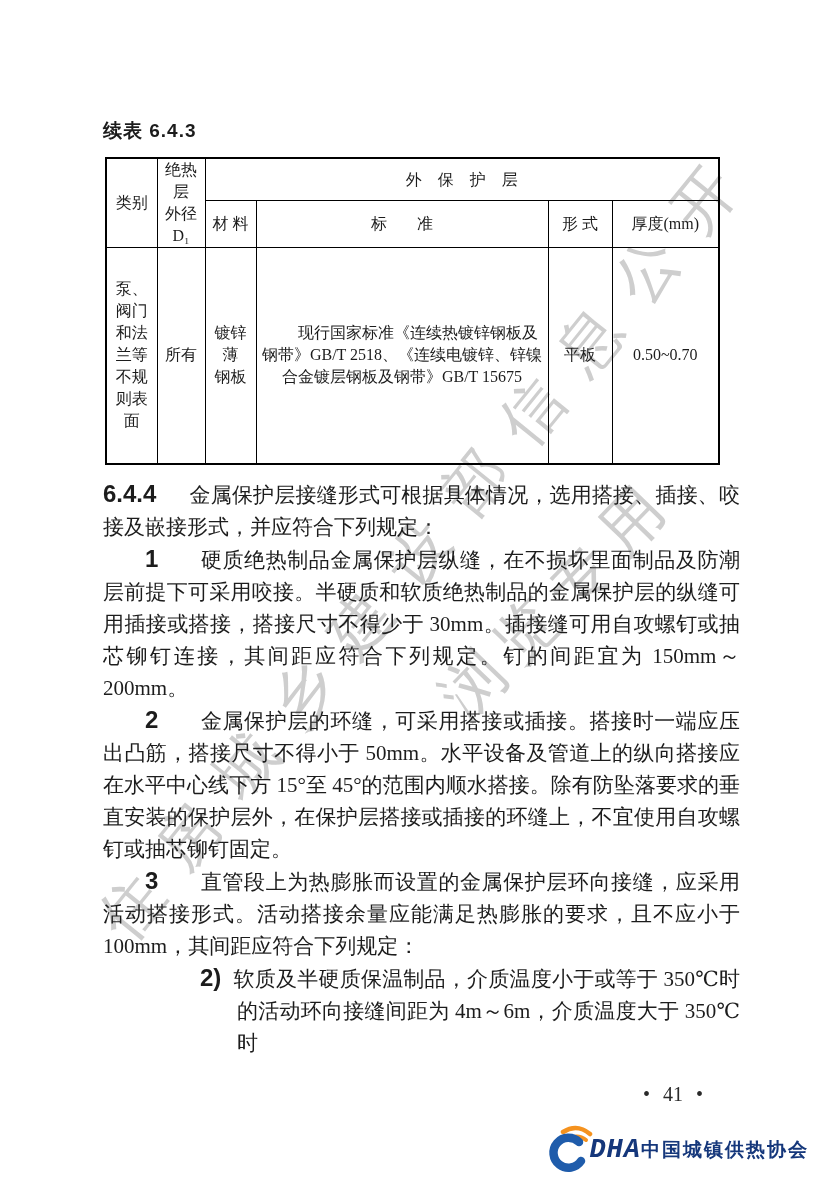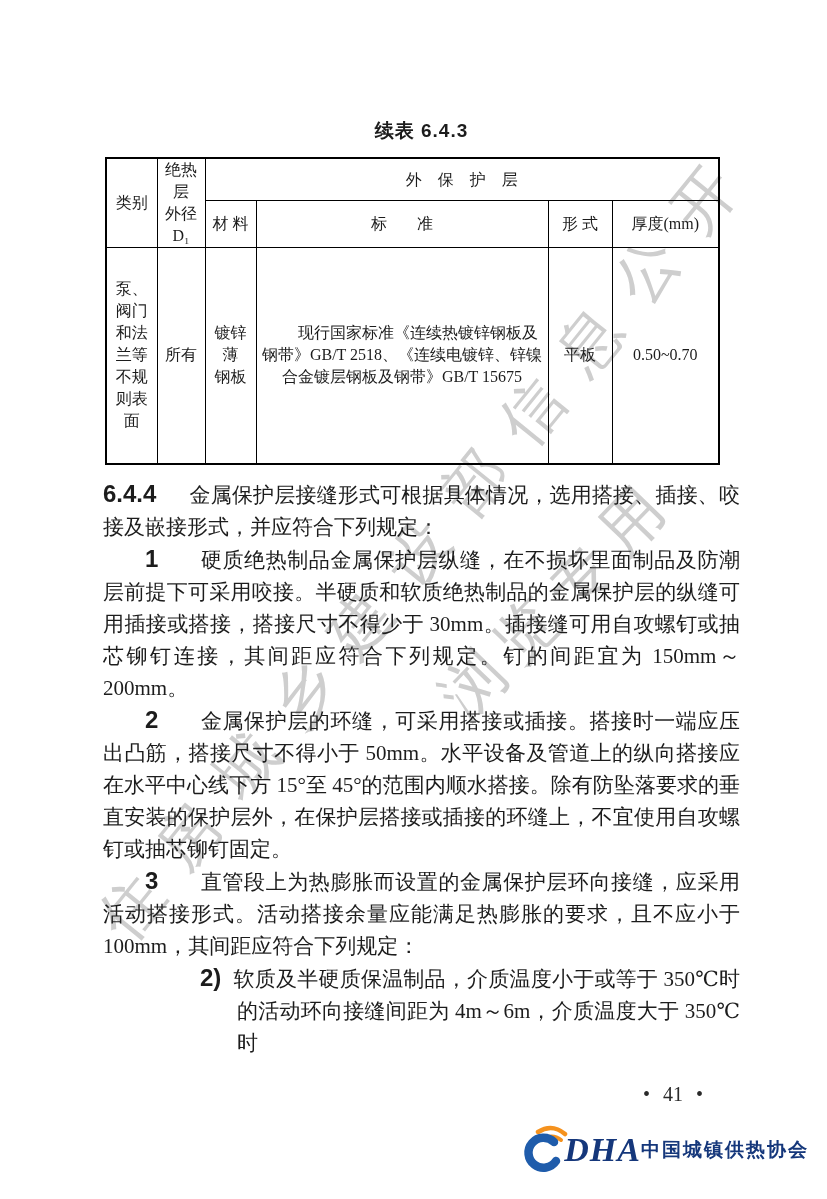--- a/index.html
+++ b/index.html
@@ -16,21 +16,21 @@
     transform-origin:0 50%;
     font-family:"DejaVu Serif","Liberation Serif",serif;
   }
   .wm1 { left:112px; top:900px; letter-spacing:29px; transform:rotate(-51deg); }
   .wm2 { left:452px; top:676px; letter-spacing:14px; transform:rotate(-46deg); }
 
   
   .content { position:absolute; left:103px; top:118px; width:637px; z-index:1; }
 
   .tbl-title {
-    text-align:center; font-weight:bold; font-size:19px;
+    text-align:left; font-weight:bold; font-size:19px;
     font-family:"Liberation Sans","DejaVu Sans",sans-serif;
     margin:0 0 13px 0; letter-spacing:1px;
   }
 
   table.spec {
     border-collapse:collapse; table-layout:fixed;
     width:613px; margin-left:2px;
     border:2px solid #000; background:transparent;
   }
   table.spec td {
@@ -73,22 +73,22 @@
   .page-num {
     position:absolute; top:1083px; right:124px; z-index:1;
     font-size:20px; word-spacing:8px; color:#2a2a2a;
   }
   .logo {
     position:absolute; right:18px; top:1125px; z-index:1;
     display:flex; align-items:center;
   }
   .logo-mark { display:block; }
   .logo-dha {
-    font-family:Liberation Serif, serif;
-    font-style:italic; font-weight:bold; font-size:34px;
+    font-family:Liberation Mono, monospace;
+    font-style:italic; font-weight:bold; font-size:27px;
     color:#15377b; margin-left:-8px; letter-spacing:1px;
   }
   .logo-cn {
     font-family:"Liberation Sans","DejaVu Sans",sans-serif;
     font-weight:bold; font-size:19px; color:#15377b;
     margin-left:0; letter-spacing:2px;
   }
 </style>
 </head>
 <body>

